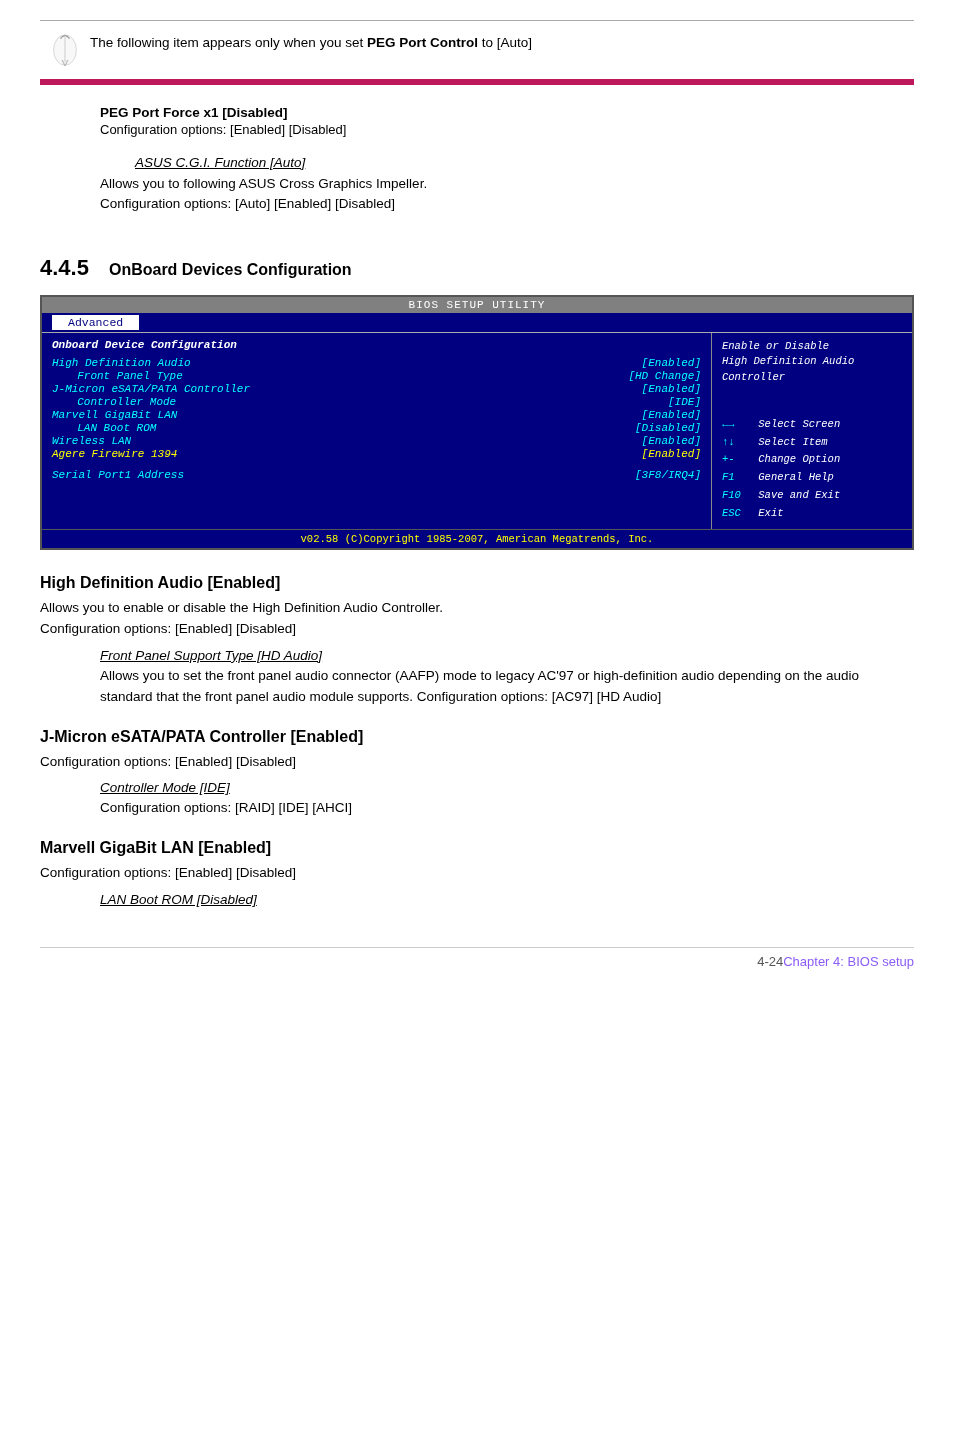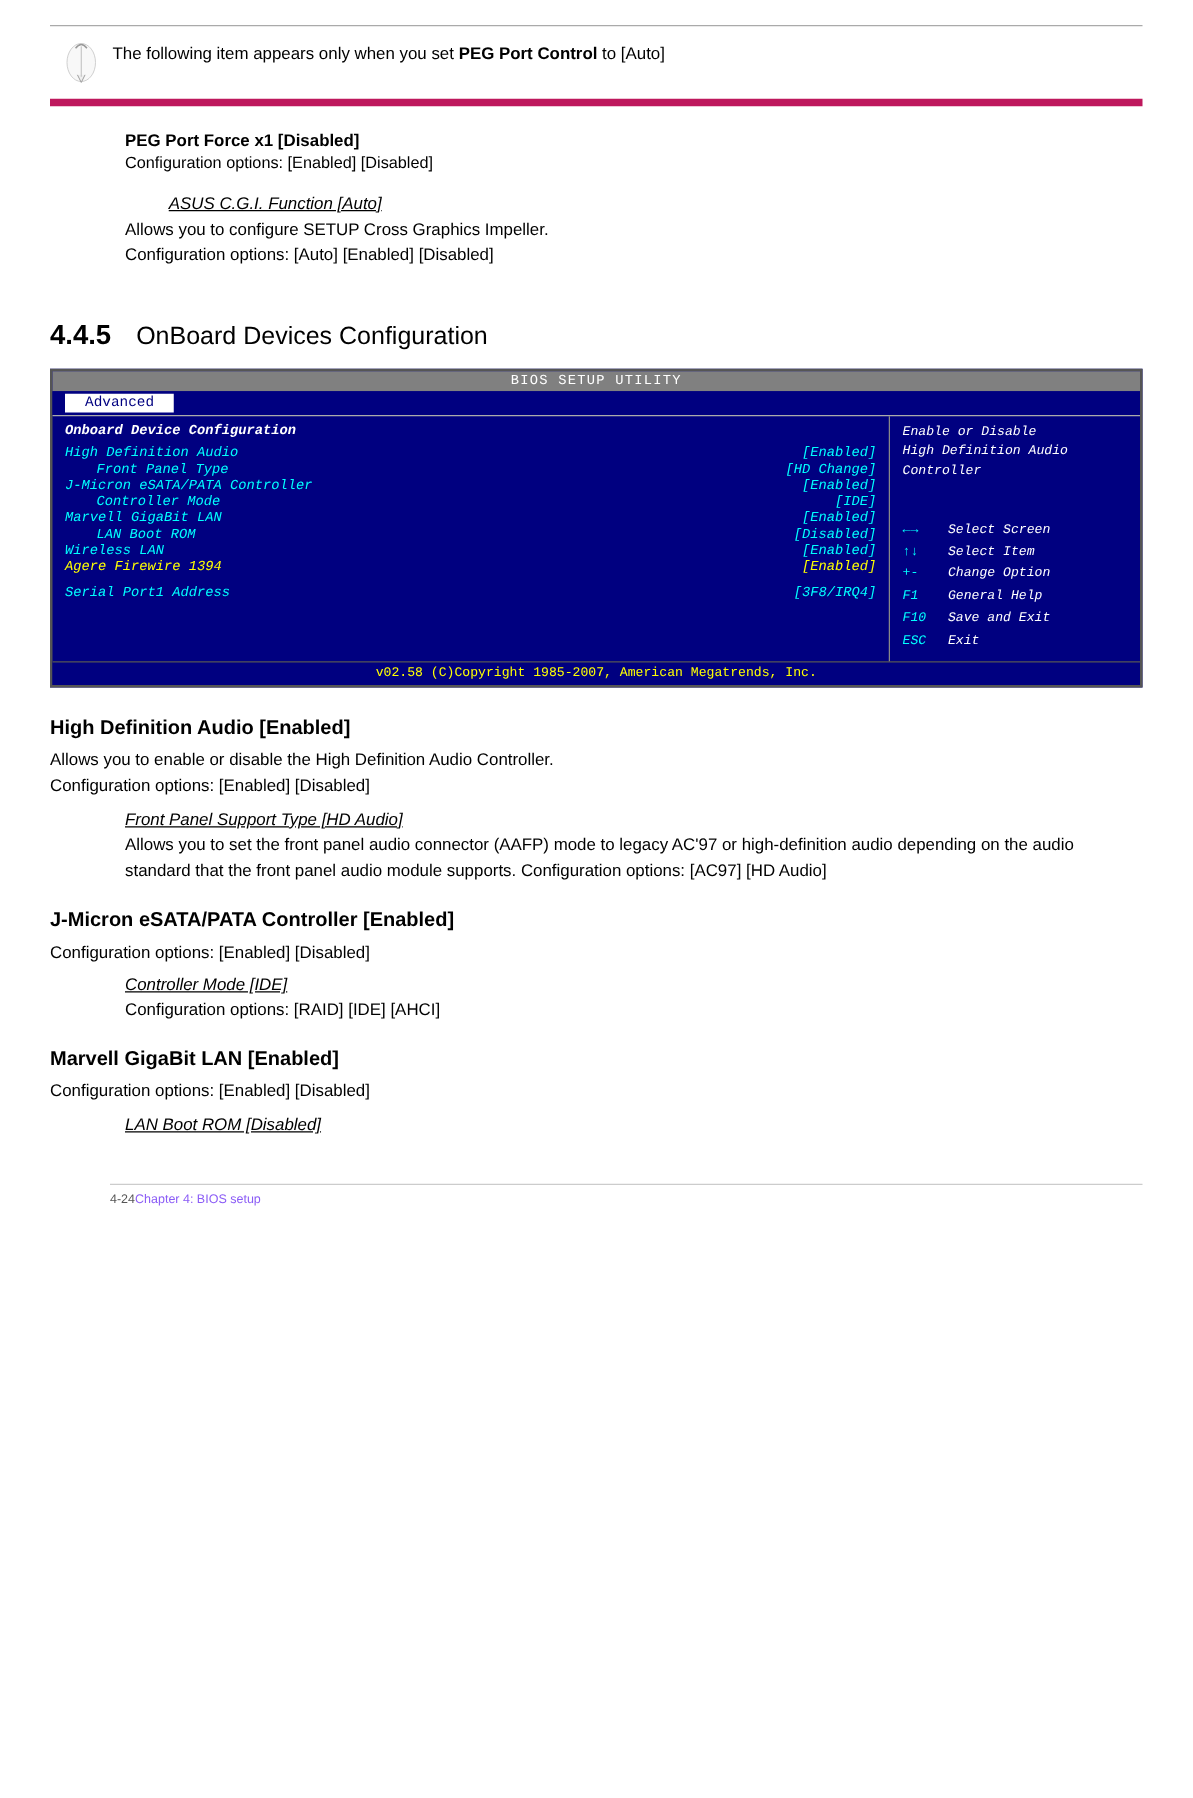--- a/index.html
+++ b/index.html
@@ -76,22 +76,22 @@
       gap: 20px;
       margin-bottom: 14px;
       border-bottom: none;
     }
     .section-number {
       font-size: 22px;
       font-weight: bold;
       color: #000;
     }
     .section-title {
-      font-size: 20px;
-      font-weight: normal;
+      font-size: 16px;
+      font-weight: bold;
       color: #000;
     }
 
     
     .bios-screen {
       background: #000080;
       color: #fff;
       font-family: 'Courier New', Courier, monospace;
       font-size: 12px;
       padding: 0;
@@ -221,27 +221,26 @@
       margin-bottom: 3px;
     }
     .content-sub-desc {
       font-size: 13.5px;
       line-height: 1.55;
     }
 
     
     .page-footer {
       display: flex;
-      justify-content: flex-start;
+      justify-content: flex-end;
       align-items: center;
       margin-top: 40px;
       border-top: 1px solid #ccc;
       padding-top: 6px;
-      font-size: 10px;
-      margin-left: 48px;
+      font-size: 13px;
     }
     .page-number {
       color: #555;
     }
     .chapter-label {
       color: #8b5cf6;
     }
   </style>
 </head>
 <body>
@@ -262,21 +261,21 @@
 </div>
 
 <div class="peg-section">
   <div class="peg-title">PEG Port Force x1 [Disabled]</div>
   <div class="peg-config">Configuration options: [Enabled] [Disabled]</div>
 </div>
 
 <div class="asus-section">
   <div class="asus-title">ASUS C.G.I. Function [Auto]</div>
   <div class="asus-desc">
-    <span>Allows you to configure SETUP Cross Graphics Impeller.</span><br>
+    <span>Allows you to following ASUS Cross Graphics Impeller.</span><br>
     <span>Configuration options: [Auto] [Enabled] [Disabled]</span>
   </div>
 </div>
 
 <div class="section-heading">
   <span class="section-number">4.4.5</span>
   <span class="section-title">OnBoard Devices Configuration</span>
 </div>
 
 <div class="bios-screen">

